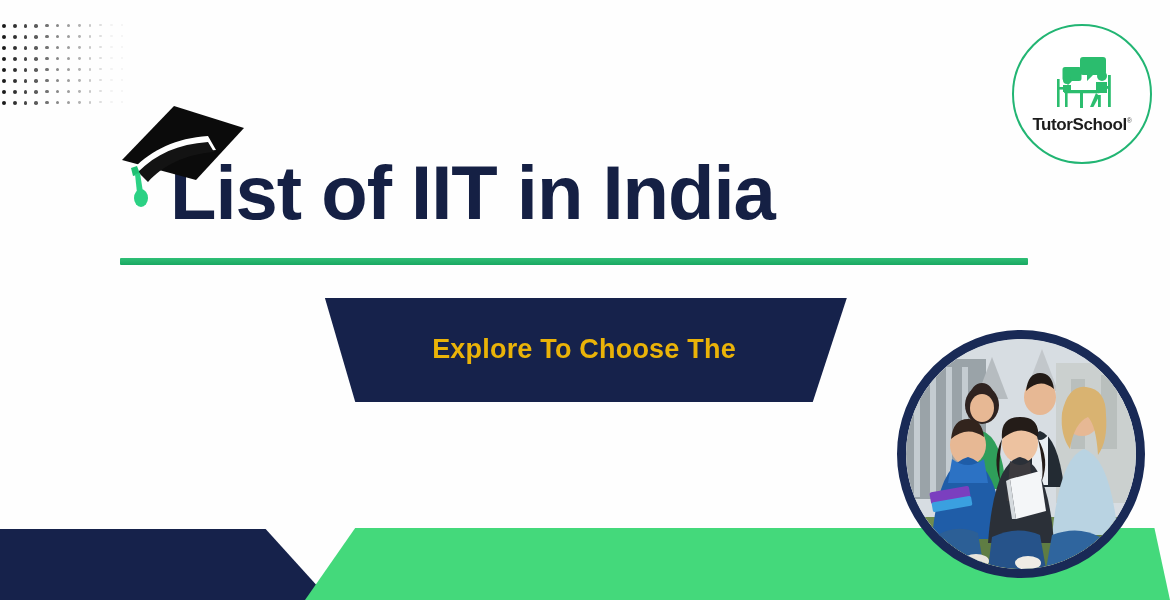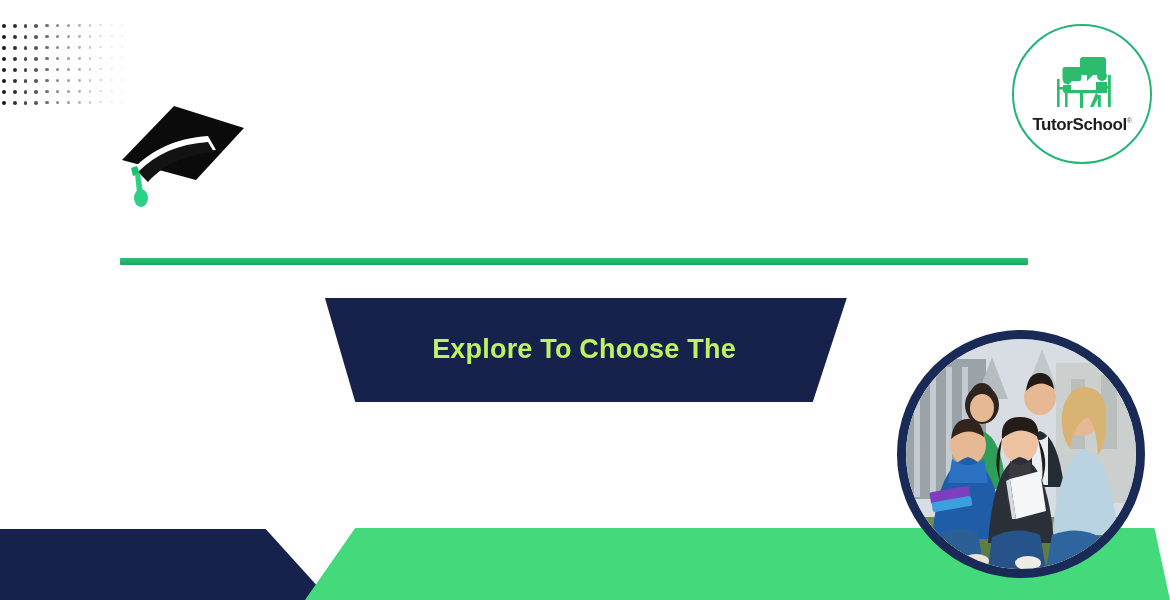--- a/index.html
+++ b/index.html
@@ -84,21 +84,21 @@
     width:532px;
     height:104px;
     background:#16224b;
     clip-path:polygon(1.3% 0%, 99.4% 0%, 93.0% 100%, 7.0% 100%);
     z-index:4;
     display:flex;
     align-items:center;
     justify-content:center;
   }
   .subtitle-text {
-    color:#bef264;
+    color:#eab308;
     font-size:27px;
     font-weight:bold;
     line-height:1.28;
     text-align:center;
     letter-spacing:0.2px;
     padding-bottom:2px;
   }
 
   
   .bottom-navy {
@@ -279,20 +279,21 @@
     <svg viewBox="0 0 150 115" xmlns="http://www.w3.org/2000/svg">
       <path d="M18 68 L70 14 L140 36 L92 88 Z" fill="#0b0b0b"></path>
       <path d="M30 76 C48 58, 72 46, 104 44 L112 58 C84 60, 58 72, 42 88 Z" fill="#ffffff"></path>
       <path d="M34 80 C52 62, 74 52, 104 50 L110 60 C82 62, 58 74, 44 90 Z" fill="#131313"></path>
       <path d="M27 76 L33 74 L36 82 L29 84 Z" fill="#1fbf72"></path>
       <path d="M31 82 L36 81 L39 100 L33 101 Z" fill="#2bd184"></path>
       <ellipse cx="37" cy="106" rx="7" ry="9" fill="#2bd184"></ellipse>
     </svg>
   </div>
 
+  <div class="headline">List of IIT in India</div>
 
   <div class="headline-rule"></div>
 
   <div class="subtitle-banner">
     <div class="subtitle-text">
       <span>Explore To Choose The</span><br>
     </div>
   </div>
 
   <div class="bottom-navy"></div>

